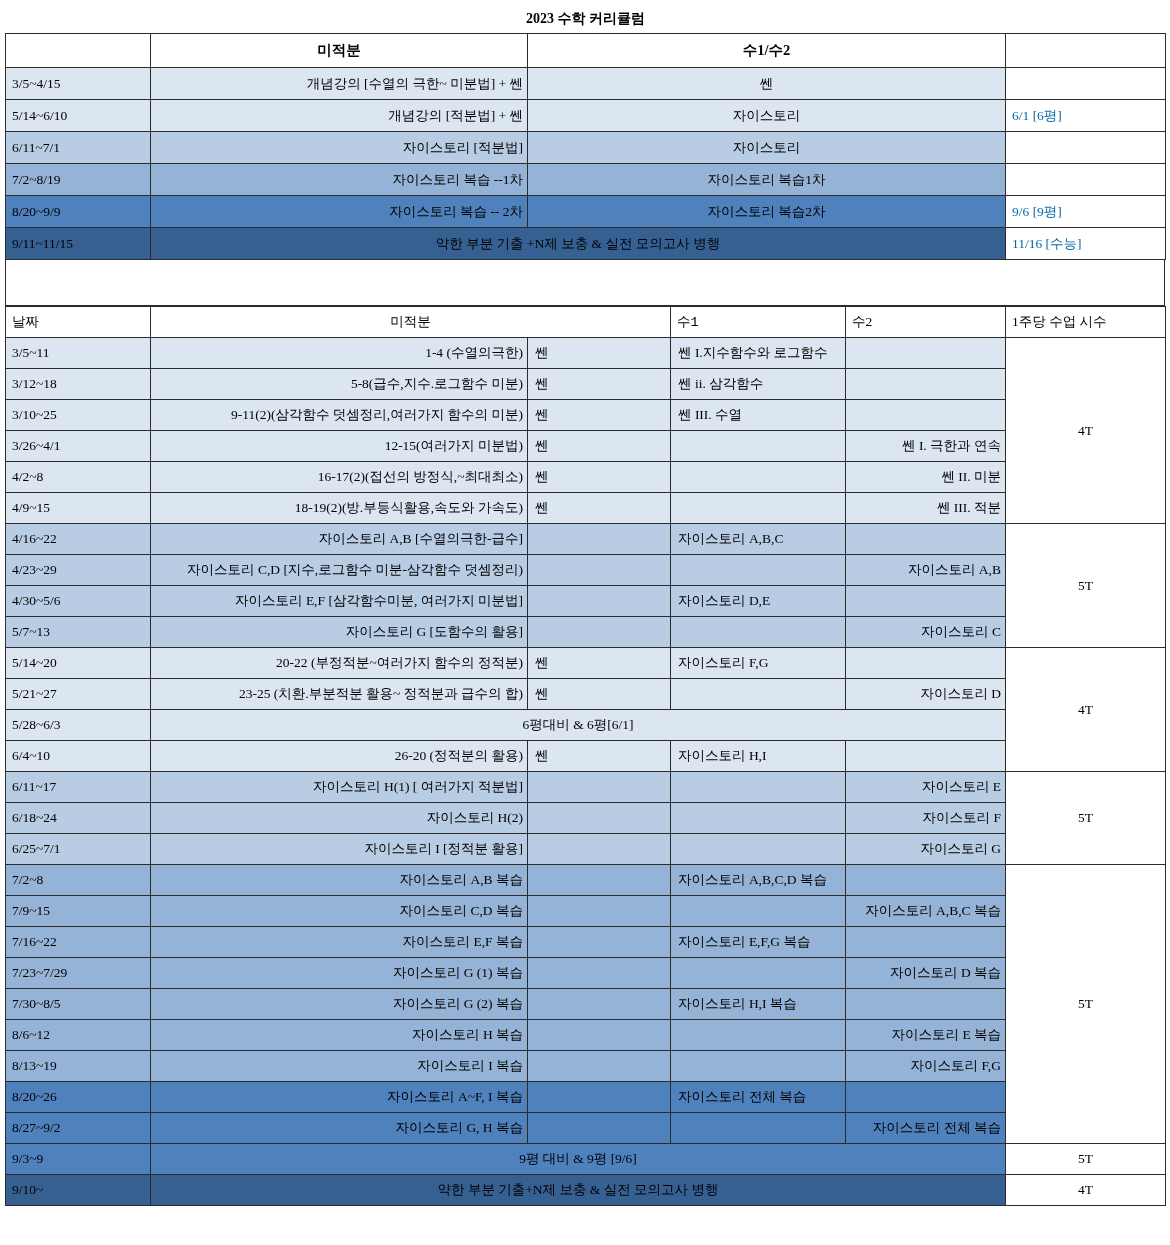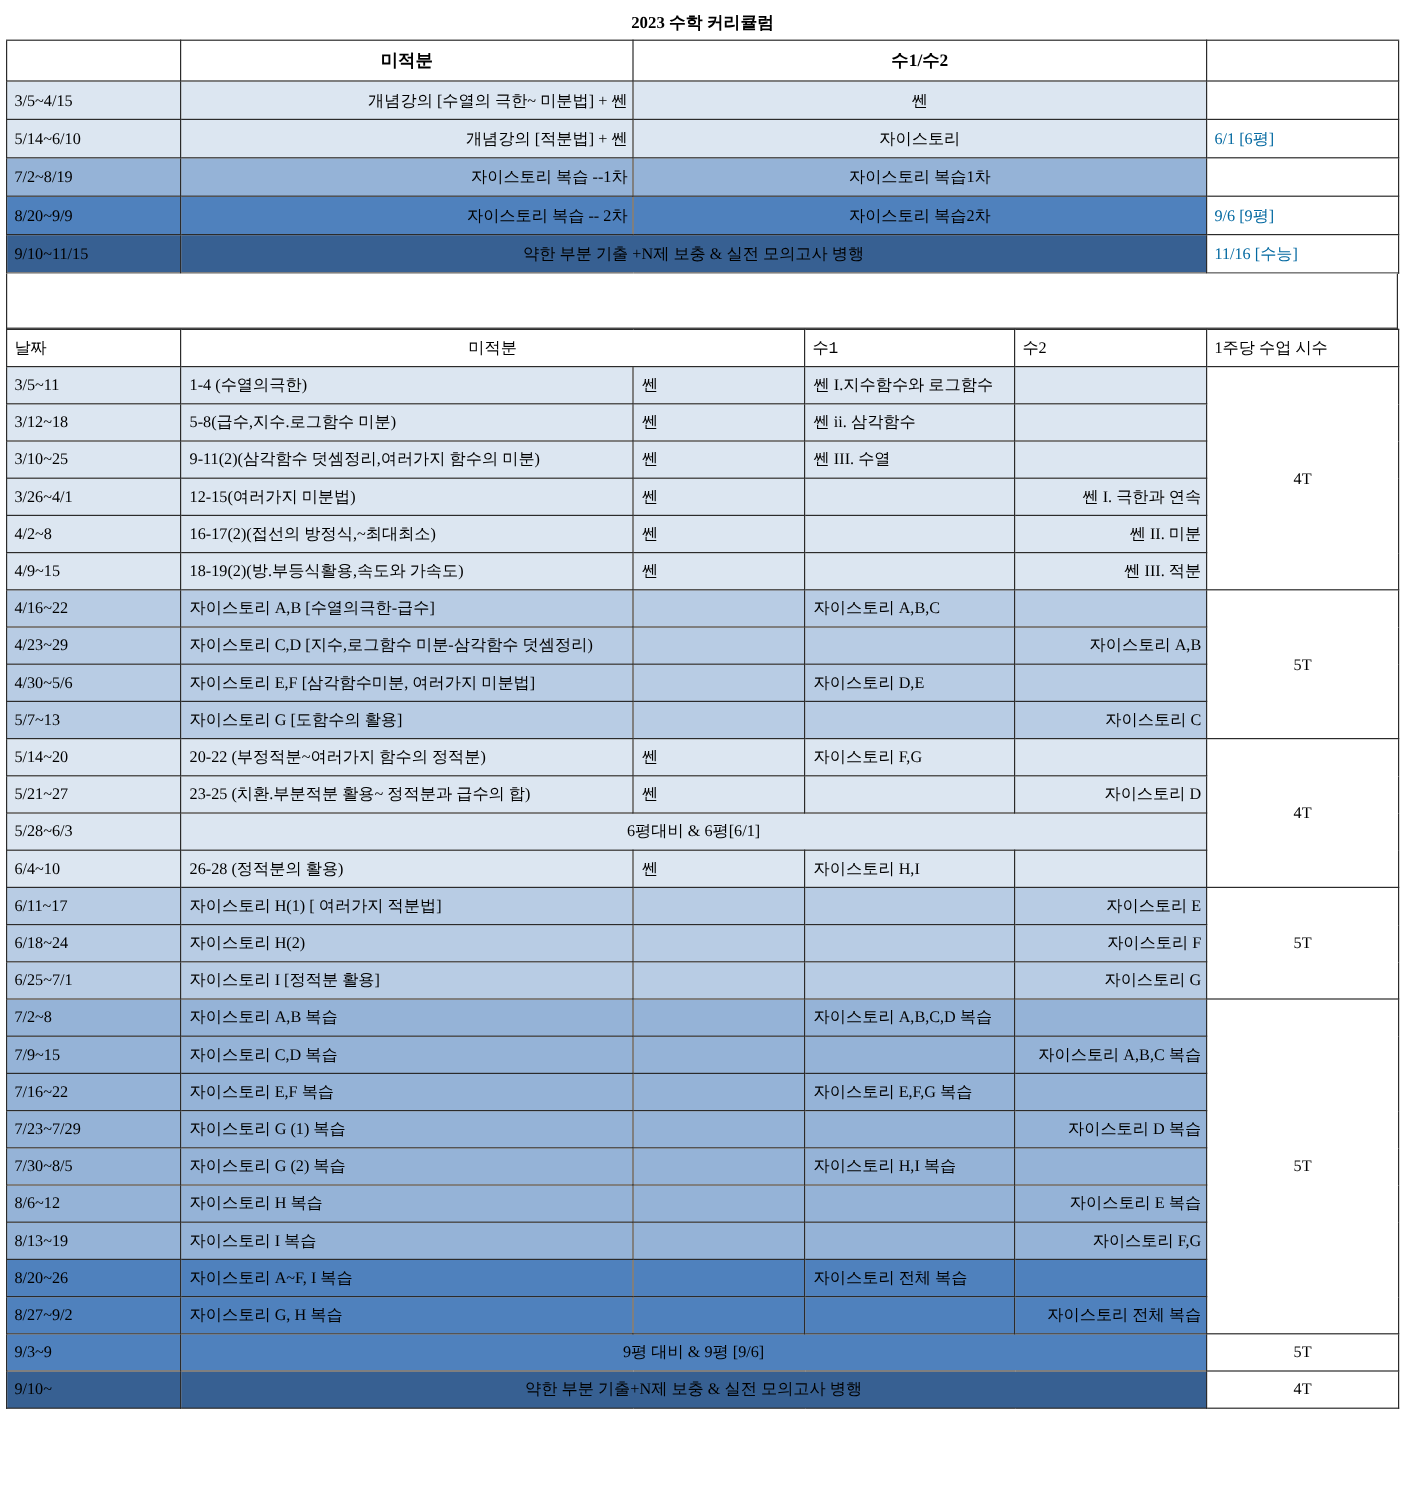--- a/index.html
+++ b/index.html
@@ -88,21 +88,21 @@
     font-weight: normal;
     font-size: 13.5px;
   }
   #t2 th.c-date { text-align: left; padding-left: 6px; }
   #t2 th.c-mi   { text-align: center; }
   #t2 th.c-su1  { text-align: left; padding-left: 6px; font-family: Liberation Mono, monospace; }
   #t2 th.c-su2  { text-align: left; padding-left: 6px; }
   #t2 th.c-hrs  { text-align: left; padding-left: 6px; }
   #t2 td { height: 30px; }
   #t2 td.date  { text-align: left; padding-left: 6px; }
-  #t2 td.mi    { text-align: left; padding-left: 7px; }
+  #t2 td.mi    { text-align: right; padding-left: 19px; }
   #t2 td.ssen  { text-align: left; padding-left: 7px; }
   #t2 td.su1   { text-align: left; padding-left: 7px; }
   #t2 td.su2   { text-align: right; padding-left: 7px; }
   #t2 td.hrs   { text-align: center; background: #ffffff; font-size: 13.5px; }
   #t2 td.full  { text-align: center; }
 
   
   .f0 { background: #dce6f1; }  
   .f1 { background: #b8cce4; }  
   .f2 { background: #95b3d7; }  
@@ -138,33 +138,39 @@
         <td class="su-c f0">쎈</td>
         <td class="ex-c"></td>
       </tr>
       <tr>
         <td class="date-c f0">5/14~6/10</td>
         <td class="mi-c f0">개념강의 [적분법]                  +  쎈</td>
         <td class="su-c f0">자이스토리</td>
         <td class="ex-c">6/1   [6평]</td>
       </tr>
       <tr>
+        <td class="date-c f1">6/11~7/1</td>
+        <td class="mi-c f1">자이스토리 [적분법]</td>
+        <td class="su-c f1">자이스토리</td>
+        <td class="ex-c"></td>
+      </tr>
+      <tr>
         <td class="date-c f2">7/2~8/19</td>
         <td class="mi-c f2">자이스토리 복습 --1차</td>
         <td class="su-c f2">자이스토리 복습1차</td>
         <td class="ex-c"></td>
       </tr>
       <tr>
         <td class="date-c f3">8/20~9/9</td>
         <td class="mi-c f3">자이스토리 복습 -- 2차</td>
         <td class="su-c f3">자이스토리 복습2차</td>
         <td class="ex-c">9/6   [9평]</td>
       </tr>
       <tr>
-        <td class="date-c f4">9/10~11/15</td>
+        <td class="date-c f4">9/11~11/15</td>
         <td class="merged f4" colspan="2">약한 부분 기출 +N제 보충 &amp; 실전 모의고사 병행</td>
         <td class="ex-c">11/16  [수능]</td>
       </tr>
     </tbody>
   </table>
 
   <div class="gap"></div>
 
   <table id="t2">
     <colgroup>
@@ -274,21 +280,21 @@
         <td class="ssen f0">쎈</td>
         <td class="su1 f0"></td>
         <td class="su2 f0">자이스토리 D</td>
       </tr>
       <tr>
         <td class="date f0">5/28~6/3</td>
         <td class="full f0" colspan="4">6평대비 &amp;  6평[6/1]</td>
       </tr>
       <tr>
         <td class="date f0">6/4~10</td>
-        <td class="mi f0">26-28 (정적분의 활용)</td>
+        <td class="mi f0">26-20 (정적분의 활용)</td>
         <td class="ssen f0">쎈</td>
         <td class="su1 f0">자이스토리 H,I</td>
         <td class="su2 f0"></td>
       </tr>
 
       <tr>
         <td class="date f1">6/11~17</td>
         <td class="mi f1">자이스토리 H(1)  [ 여러가지 적분법]</td>
         <td class="ssen f1"></td>
         <td class="su1 f1"></td>

